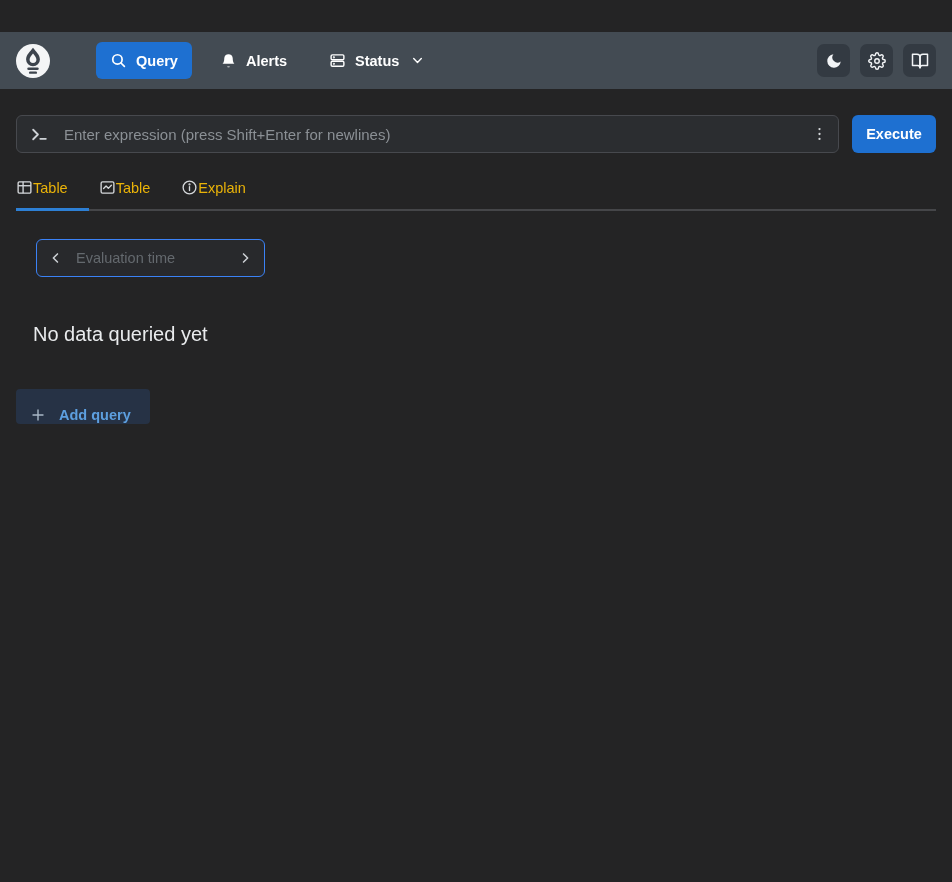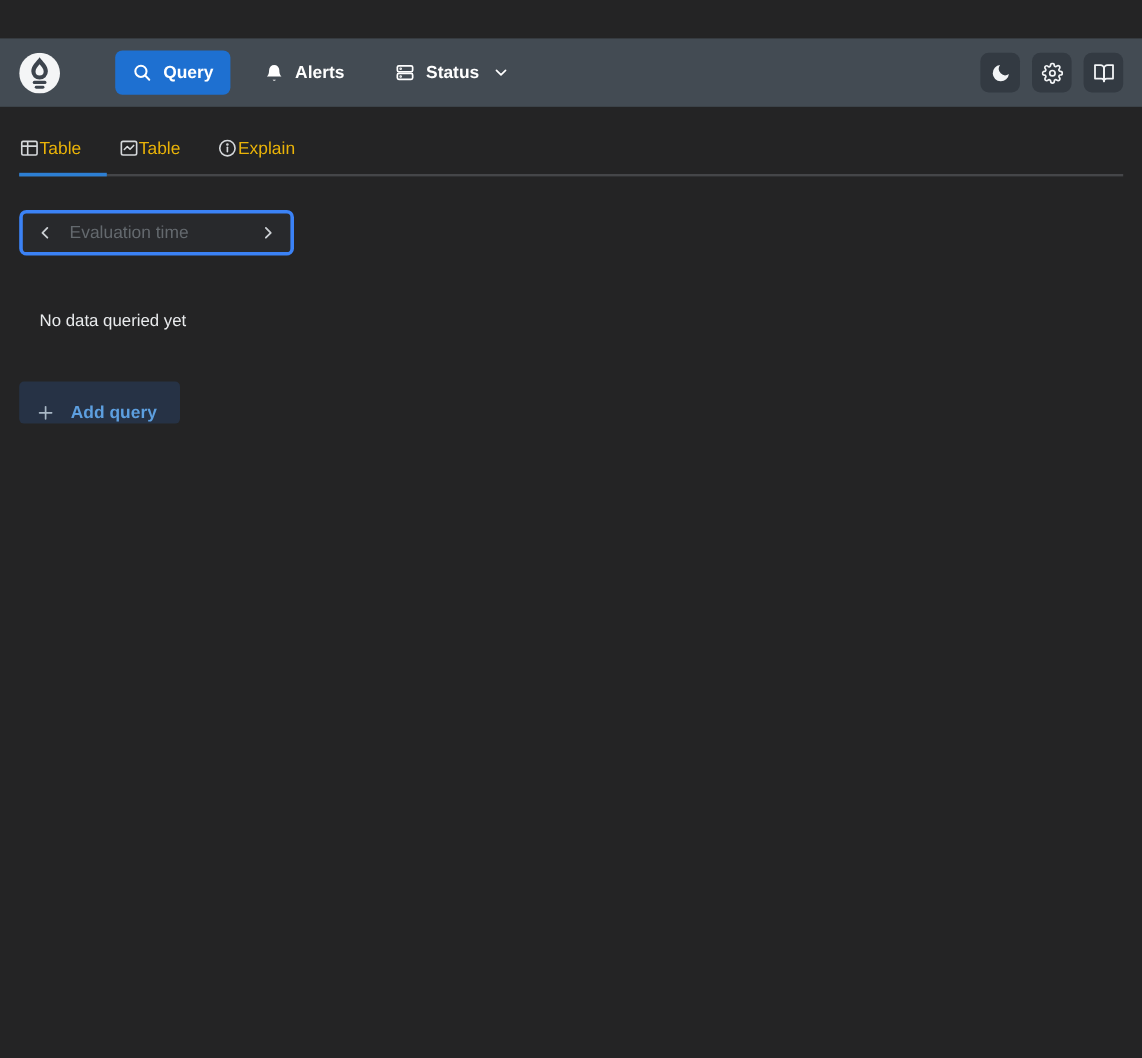--- a/index.html
+++ b/index.html
@@ -138,25 +138,26 @@
     background: #2d7fd4;
   }
   .tab .t-icon { display: flex; color: #d5d8db; }
 
   
   .panel { margin-top: 28px; }
   .eval-picker {
     width: 229px;
     height: 38px;
     background: #28292c;
-    border: 3px solid #3b82f6;
+    border: 1px solid #3b82f6;
     border-radius: 6px;
     display: flex;
     align-items: center;
     padding: 0 5px;
+    margin-left: 20px;
   }
   .eval-step {
     width: 28px; height: 28px;
     background: transparent; border: none; padding: 0;
     display: flex; align-items: center; justify-content: center;
     color: #ccd0d4; cursor: pointer; flex: none;
   }
   .eval-input {
     flex: 1;
     min-width: 0;
@@ -166,21 +167,21 @@
     color: #d8dadc;
     font-size: 14.5px;
     font-family: "Liberation Sans", sans-serif;
     margin: 0 4px;
   }
   .eval-input::placeholder { color: #64696e; opacity: 1; }
 
   .empty-message {
     margin: 46px 0 0 17px;
     color: #e9ebed;
-    font-size: 14px;
+    font-size: 20px;
   }
 
   .add-query-btn {
     margin-top: 43px;
     display: inline-flex;
     align-items: center;
     gap: 13px;
     background: #263245;
     border: none;
     border-radius: 4px;
@@ -271,20 +272,41 @@
           <path d="M2 3h6a4 4 0 0 1 4 4v14a3 3 0 0 0-3-3H2z"></path>
           <path d="M22 3h-6a4 4 0 0 0-4 4v14a3 3 0 0 1 3-3h7z"></path>
         </svg>
       </span>
     </button>
   </div>
 </header>
 
 <main class="main">
 
+  <div class="query-row">
+    <div class="expr-wrap">
+      <span class="prompt-icon">
+        <svg width="19" height="19" viewBox="0 0 24 24" fill="none" stroke="currentColor" stroke-width="2.3" stroke-linecap="round" stroke-linejoin="round">
+          <polyline points="4 6 10 12 4 18"></polyline>
+            <line x1="13" y1="17.5" x2="20" y2="17.5"></line>
+        </svg>
+      </span>
+      <input class="expr-input" type="text" placeholder="Enter expression (press Shift+Enter for newlines)" style="">
+      <button class="kebab-btn">
+        <span>
+          <svg width="17" height="20" viewBox="0 0 24 24" fill="currentColor">
+            <circle cx="12" cy="5" r="1.6"></circle>
+              <circle cx="12" cy="12" r="1.6"></circle>
+              <circle cx="12" cy="19" r="1.6"></circle>
+          </svg>
+        </span>
+      </button>
+    </div>
+    <button class="execute-btn">Execute</button>
+  </div>
 
   <div class="tabs-row">
     <div class="tab active">
       <span class="t-icon">
         <svg width="17" height="17" viewBox="0 0 24 24" fill="none" stroke="currentColor" stroke-width="1.9" stroke-linejoin="round">
           <rect x="3" y="4" width="18" height="16" rx="1.5"></rect>
           <line x1="3" y1="9.5" x2="21" y2="9.5"></line>
           <line x1="10" y1="4" x2="10" y2="20"></line>
         </svg>
       </span>

